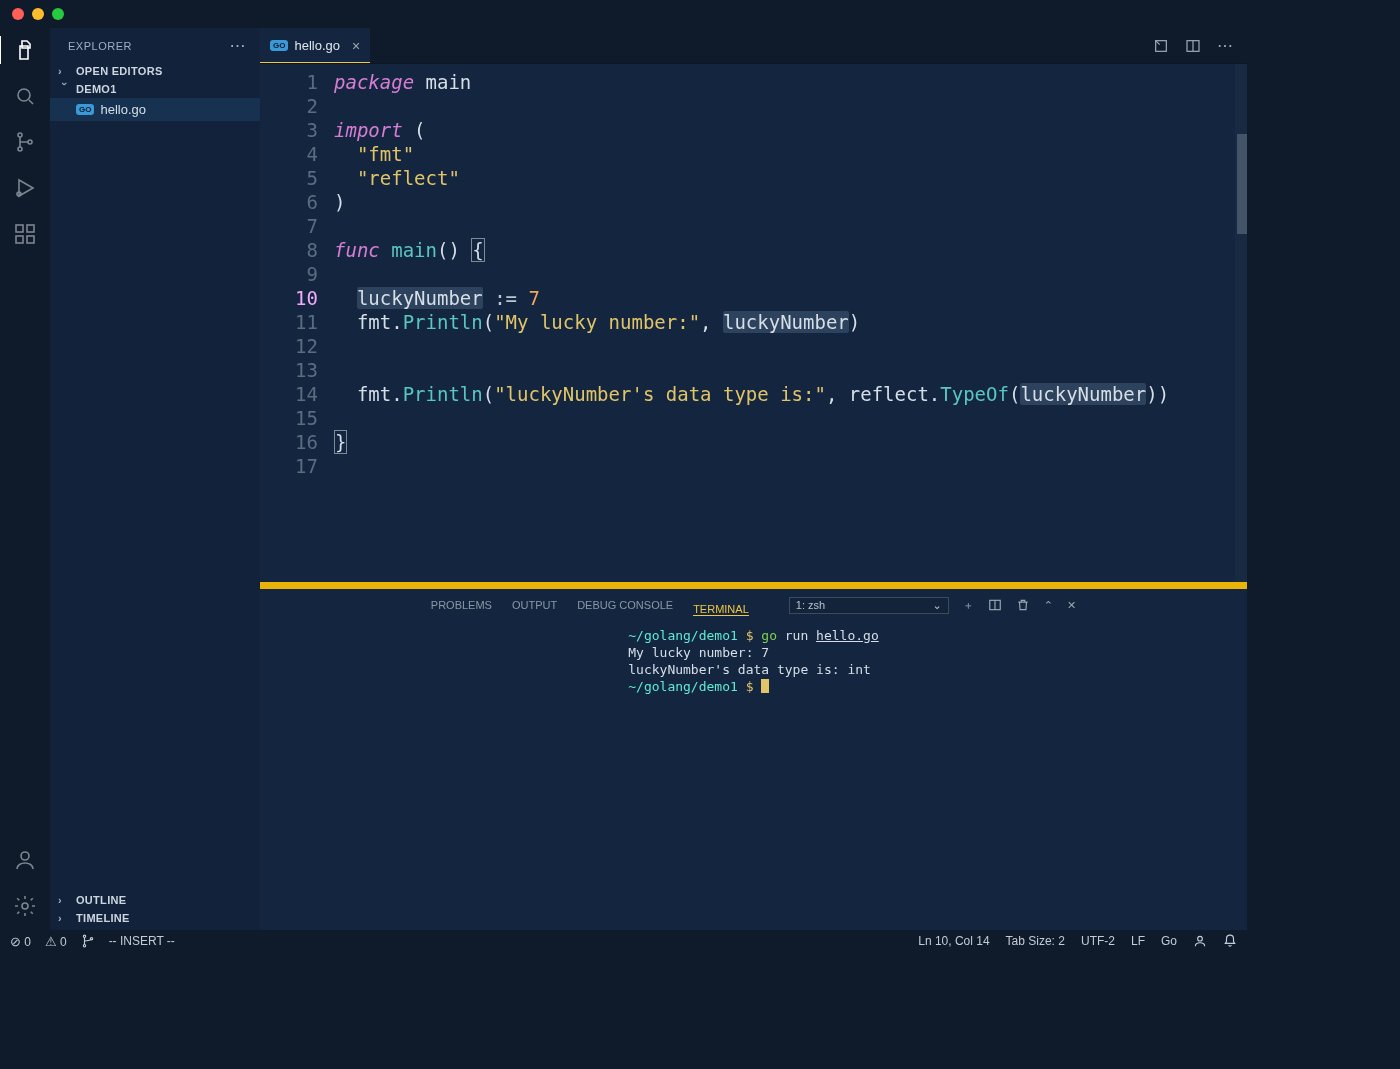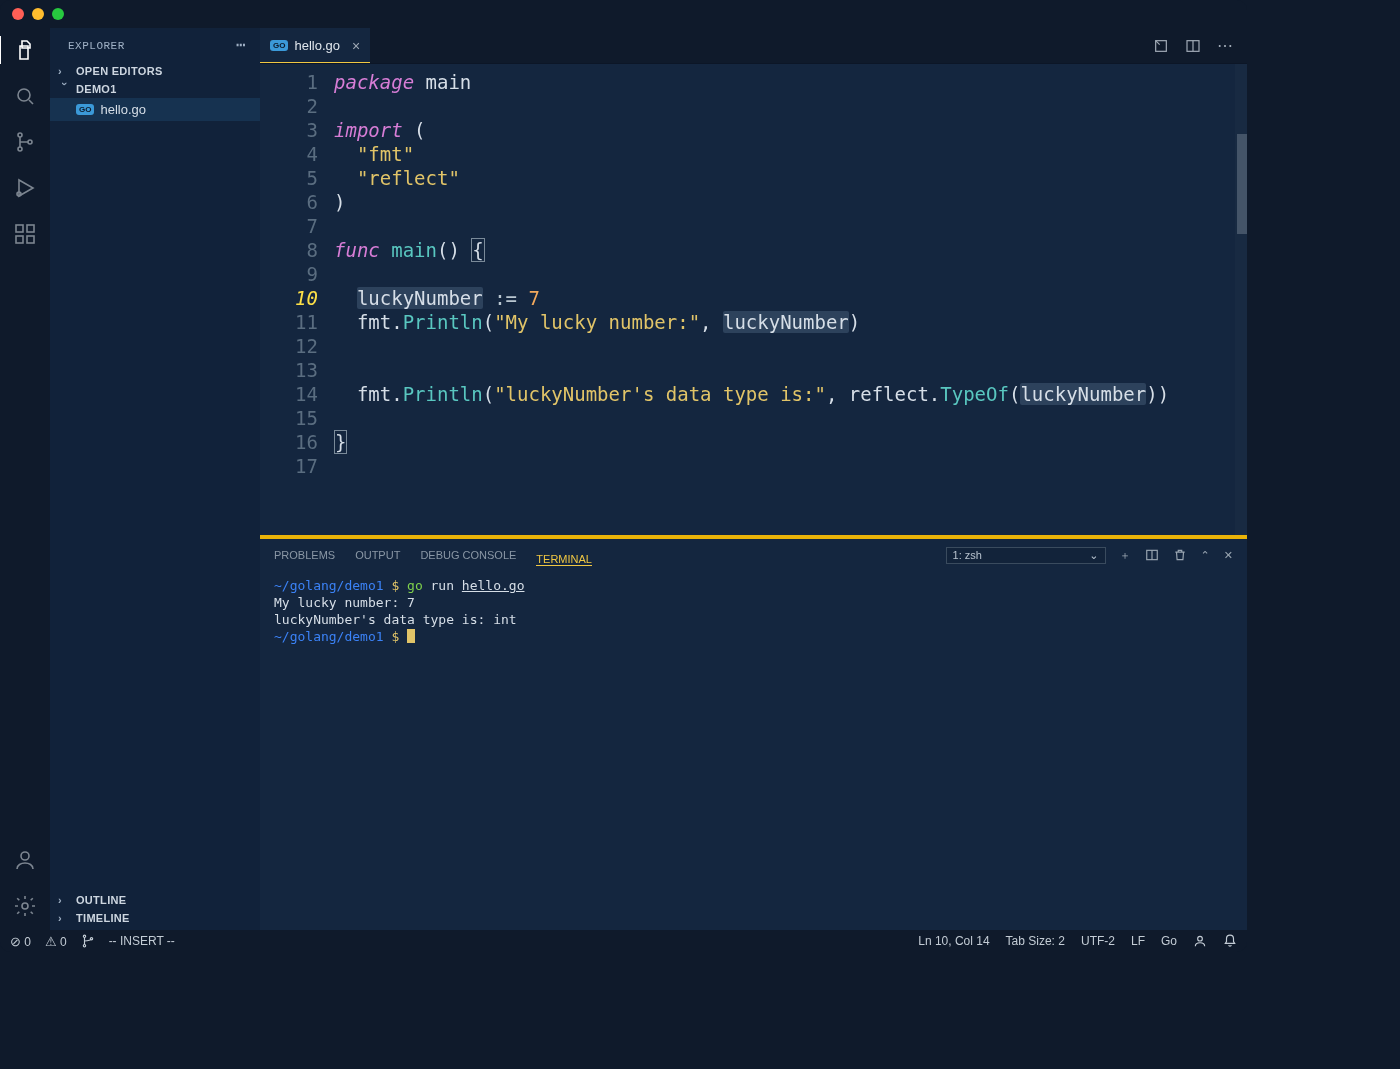--- a/index.html
+++ b/index.html
@@ -55,21 +55,21 @@
   .activitybar .spacer { flex: 1; }
   
   .sidebar {
     width: 210px; background: #11223a;
     display: flex; flex-direction: column;
     font-size: 11px;
   }
   .sidebar-header {
     display: flex; align-items: center; justify-content: space-between;
     padding: 10px 14px 8px 18px;
-    color: #9fb0c4; letter-spacing: 0.5px; font-family: Liberation Mono, monospace;
+    color: #9fb0c4; letter-spacing: 0.5px;
   }
   .sidebar-header .dots { color: #9fb0c4; font-size: 16px; line-height: 1; }
   .section-row {
     display: flex; align-items: center; gap: 4px;
     padding: 3px 8px; font-size: 11px; font-weight: 700; color: #cdd6e0;
     letter-spacing: 0.3px;
   }
   .section-row .chev { width: 14px; display: inline-block; color: #9fb0c4; }
   .tree-item {
     display: flex; align-items: center; padding: 4px 8px 4px 26px;
@@ -98,21 +98,21 @@
   }
   .tab .close { color: #a0aab6; margin-left: 6px; font-size: 14px; }
   .tabbar .tabspacer { flex: 1; }
   .tab-actions { display: flex; align-items: center; gap: 16px; padding-right: 14px; color: #a0aab6; }
   .editor-body { flex: 1; display: flex; overflow: hidden; background: #14263f; position: relative; }
   .gutter {
     width: 70px; text-align: right; padding: 6px 12px 6px 0;
     color: #5a6d80; font-family: "SF Mono", Menlo, monospace; font-size: 19px;
     line-height: 24px; user-select: none;
   }
-  .gutter .ln.current { color: #fde047; font-style: italic; }
+  .gutter .ln.current { color: #f0abfc; }
   .code {
     flex: 1; padding: 6px 0 6px 4px;
     font-family: "SF Mono", Menlo, monospace; font-size: 19px;
     line-height: 24px; white-space: pre; color: #d6dee7;
     position: relative; overflow: hidden;
   }
   .kw { color: #d77dd6; font-style: italic; }
   .fn { color: #59c7c0; }
   .str { color: #e1c468; }
   .num { color: #f2a95d; }
@@ -123,41 +123,41 @@
   .minimap {
     position: absolute; right: 0; top: 0; width: 12px; height: 100%;
     background: rgba(255,255,255,0.02);
   }
   .minimap .viewport {
     position: absolute; right: 0; top: 70px; width: 10px; height: 100px;
     background: rgba(200,210,220,0.25);
   }
   
   .panel {
-    height: 395px; border-top: 4px solid #eab308;
-    background: #14263f; display: flex; flex-direction: column;
+    height: 348px; border-top: 7px solid #eab308;
+    background: #14263f; display: flex; flex-direction: column; align-items: center;
   }
   .panel-tabs {
     display: flex; align-items: center; height: 32px;
     padding: 0 14px; font-size: 11px; color: #8a97a5; gap: 20px;
   }
   .panel-tabs .ptab.active { color: #f0c742; border-bottom: 1px solid #f0c742; margin-bottom: -8px; }
   .panel-tabs .ptabspacer { flex: 1; }
   .panel-actions { display: flex; align-items: center; gap: 14px; color: #9aa6b2; }
   .term-select {
     display: flex; align-items: center; justify-content: space-between;
     border: 1px solid #3a4b5e; padding: 1px 6px; font-size: 11px;
     width: 160px; color: #b7c2ce; background: #12233a;
   }
   .terminal {
     flex: 1; padding: 6px 14px;
     font-family: "SF Mono", Menlo, monospace; font-size: 13px;
     line-height: 17px; white-space: pre; color: #d6dee7;
   }
-  .t-path { color: #3b82f6; }
+  .t-path { color: #5eead4; }
   .t-prompt { color: #e1c468; }
   .t-cmd { color: #7fd14c; }
   .t-arg { color: #d6dee7; text-decoration: underline; }
   .t-out { color: #d6dee7; }
   .t-cursor {
     display: inline-block; width: 8px; height: 14px;
     background: #e1c468; vertical-align: -2px;
   }
   
   .statusbar {

